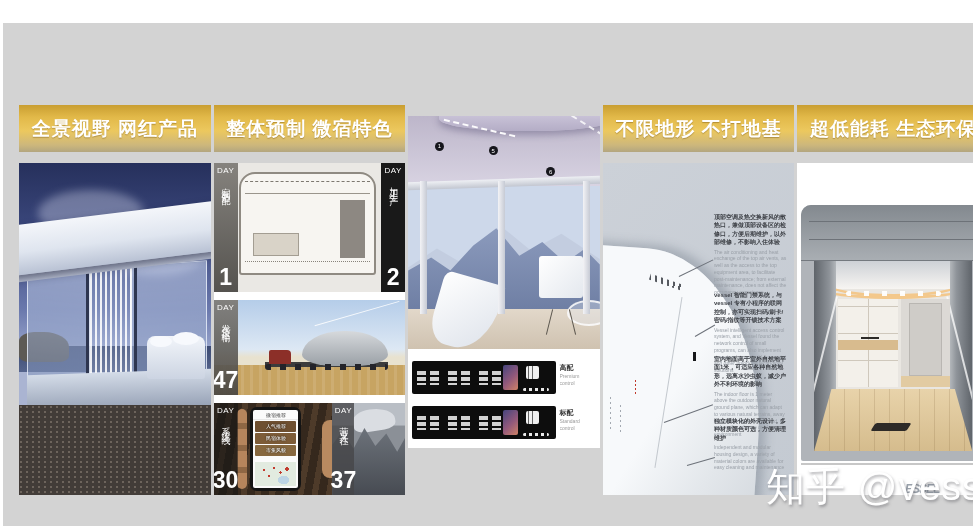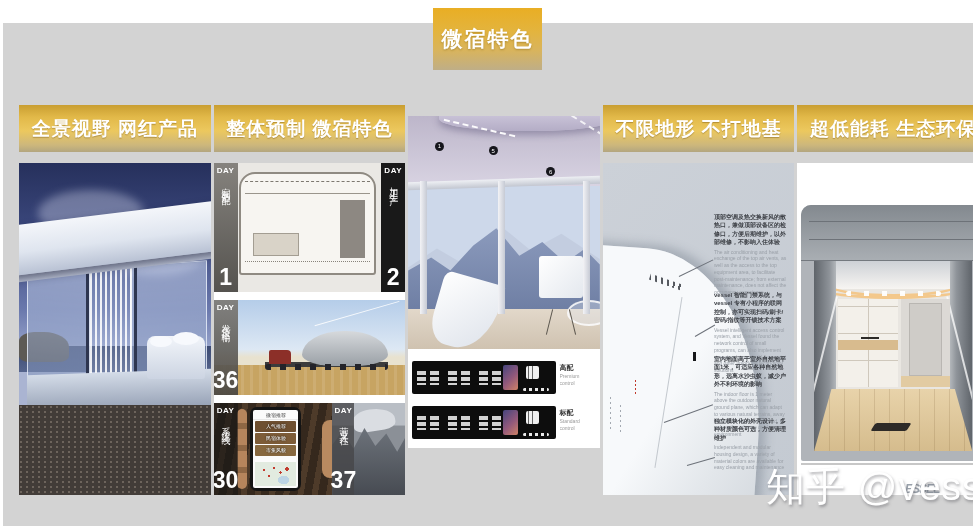--- a/index.html
+++ b/index.html
@@ -46,21 +46,21 @@
   .c1-pillow { border-radius:50%; background:#f7f9fd; }
   .c1-pebble { left:0; right:0; bottom:0; height:27%;
     background:radial-gradient(circle at 2px 2px,#6d645c 1px,transparent 1.4px) 0 0/6px 5px, #423c38; }
 
   
   .c2-sec { left:0; right:0; overflow:hidden; }
   .bnr { position:absolute; top:0; bottom:0; width:24px; display:flex; flex-direction:column;
     align-items:center; color:#fff; z-index:4; }
   .bnr-gray { background:linear-gradient(180deg,rgba(125,122,117,.92),rgba(72,70,66,.92)); }
   .bnr-black { background:rgba(14,14,14,.95); }
-  .bnr .d { font-size:8px; font-weight:bold; margin-top:3px; letter-spacing:.5px; }
+  .bnr .d { font-size:8px; font-weight:normal; margin-top:3px; letter-spacing:.5px; }
   .bnr .l { writing-mode:vertical-rl; font-size:9px; letter-spacing:3px; margin-top:5px; flex:1; }
   .bnr .n { font-size:23px; font-weight:bold; margin-bottom:1px; }
   .c2a { top:0; height:129px; background:#eae8e4; }
   .c2a-hull { left:13%; right:15%; top:7%; bottom:13%; background:#f7f5f1;
     border:2px solid #8f8a82; border-radius:16px 16px 3px 3px; }
   .c2a-truss { left:3%; right:3%; top:7%; height:13%; border-top:1px dashed #7d7870; border-bottom:1px solid #9a958c; }
   .c2a-bed { left:9%; bottom:17%; width:35%; height:24%; background:#d9d3c8; border:1px solid #a39d92; }
   .c2a-ward { right:7%; top:26%; bottom:15%; width:19%; background:#8d8882; }
   .c2a-floor { left:3%; right:3%; bottom:11%; border-top:1px dotted #88837b; height:0; }
   .c2b { top:137px; height:95px; background:linear-gradient(180deg,#b5cde9 0%,#dde8f4 52%,#e8e2cf 60%); }
@@ -191,23 +191,20 @@
     color:#99a1ab; letter-spacing:-1px; z-index:8; }
   .wm { position:absolute; left:766px; top:460px; font-size:39px; color:#fff; letter-spacing:1px;
     text-shadow:1px 2px 3px rgba(90,90,95,.5); z-index:9; white-space:nowrap; }
 </style>
 </head>
 <body>
 
 <div class="stage">
   <div class="bg"></div>
 
-  <div class="badge">
-    <span>微宿特色</span>
-  </div>
 
   <div class="cols">
 
     <div class="col">
       <div class="col-header">
         <span>全景视野 网红产品</span>
       </div>
       <div class="col-body">
         <div class="abs c1-sky"></div>
         <div class="abs c1-cloud" style="left:10%;top:8%;width:55%;height:14%;"></div>
@@ -257,21 +254,21 @@
         <div class="abs c2-sec c2b">
           <div class="abs c2b-trail"></div>
           <div class="abs c2b-ground"></div>
           <div class="abs c2b-bed"></div>
           <div class="abs c2b-cab"></div>
           <div class="abs c2b-cap"></div>
           <div class="abs c2b-wheels"></div>
           <div class="bnr bnr-gray" style="left:0;">
             <span class="d">DAY</span>
             <span class="l">发货运输</span>
-            <span class="n">36</span>
+            <span class="n">47</span>
           </div>
         </div>
 
         <div class="abs c2-sec c2c" style="left:0;right:0;">
           <div class="abs c2c-left">
             <div class="abs c2c-fingers"></div>
             <div class="abs phone">
               <div class="ph-scr">
                 <div class="ph-title">微宿推荐</div>
                 <div class="ph-tile" style="background:#6e4f30;">

